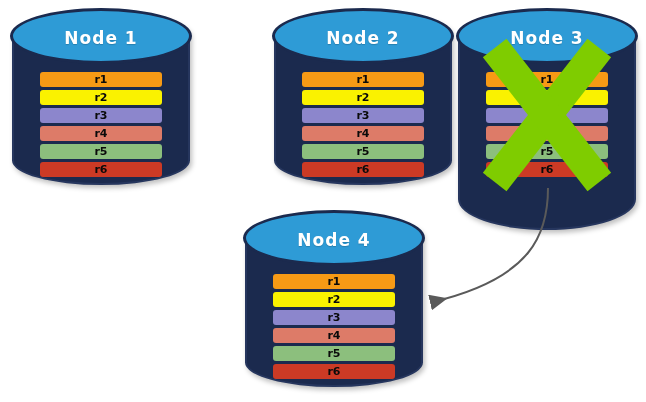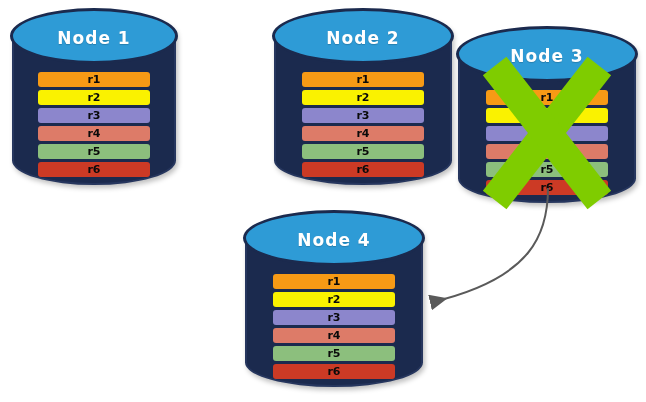--- a/index.html
+++ b/index.html
@@ -122,21 +122,21 @@
     height: 402px;
     z-index: 7;
     pointer-events: none;
   }
 </style>
 </head>
 <body>
 
 <div id="canvas">
 
-  <div class="node" style="left:12px; top:10px; width:164px; height:175px;">
+  <div class="node" style="left:12px; top:10px; width:178px; height:175px;">
     <div class="cyl-body"></div>
     <div class="cyl-top"></div>
     <div class="cyl-title">Node  1</div>
     <div class="stripes">
       <div class="stripe" style="top:62px; background:#F79A15;">r1</div>
       <div class="stripe" style="top:80px; background:#FAF200;">r2</div>
       <div class="stripe" style="top:98px; background:#8C86CC;">r3</div>
       <div class="stripe" style="top:116px; background:#DD7B68;">r4</div>
       <div class="stripe" style="top:134px; background:#8CBF7D;">r5</div>
       <div class="stripe" style="top:152px; background:#CC3A25;">r6</div>
@@ -150,21 +150,21 @@
     <div class="stripes">
       <div class="stripe" style="top:62px; background:#F79A15;">r1</div>
       <div class="stripe" style="top:80px; background:#FAF200;">r2</div>
       <div class="stripe" style="top:98px; background:#8C86CC;">r3</div>
       <div class="stripe" style="top:116px; background:#DD7B68;">r4</div>
       <div class="stripe" style="top:134px; background:#8CBF7D;">r5</div>
       <div class="stripe" style="top:152px; background:#CC3A25;">r6</div>
     </div>
   </div>
 
-  <div class="node" style="left:458px; top:28px; width:178px; height:175px;">
+  <div class="node" style="left:458px; top:10px; width:178px; height:220px;">
     <div class="cyl-body"></div>
     <div class="cyl-top"></div>
     <div class="cyl-title">Node  3</div>
     <div class="stripes">
       <div class="stripe" style="top:62px; background:#F79A15;">r1</div>
       <div class="stripe" style="top:80px; background:#FAF200;">r2</div>
       <div class="stripe" style="top:98px; background:#8C86CC;">r3</div>
       <div class="stripe" style="top:116px; background:#DD7B68;">r4</div>
       <div class="stripe" style="top:134px; background:#8CBF7D;">r5</div>
       <div class="stripe" style="top:152px; background:#CC3A25;">r6</div>

